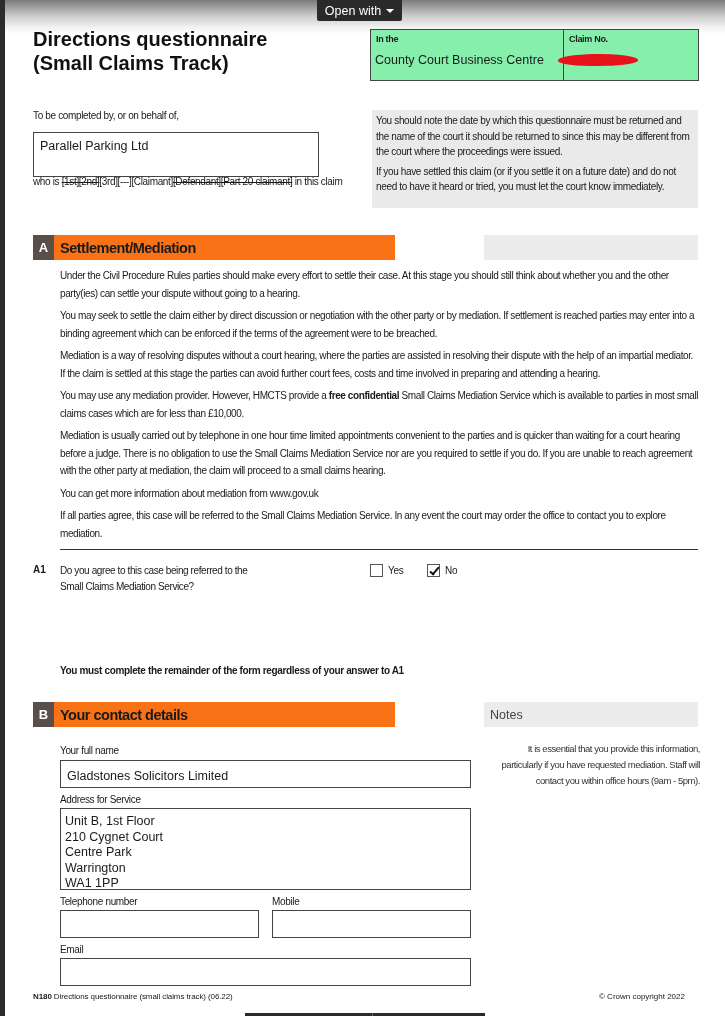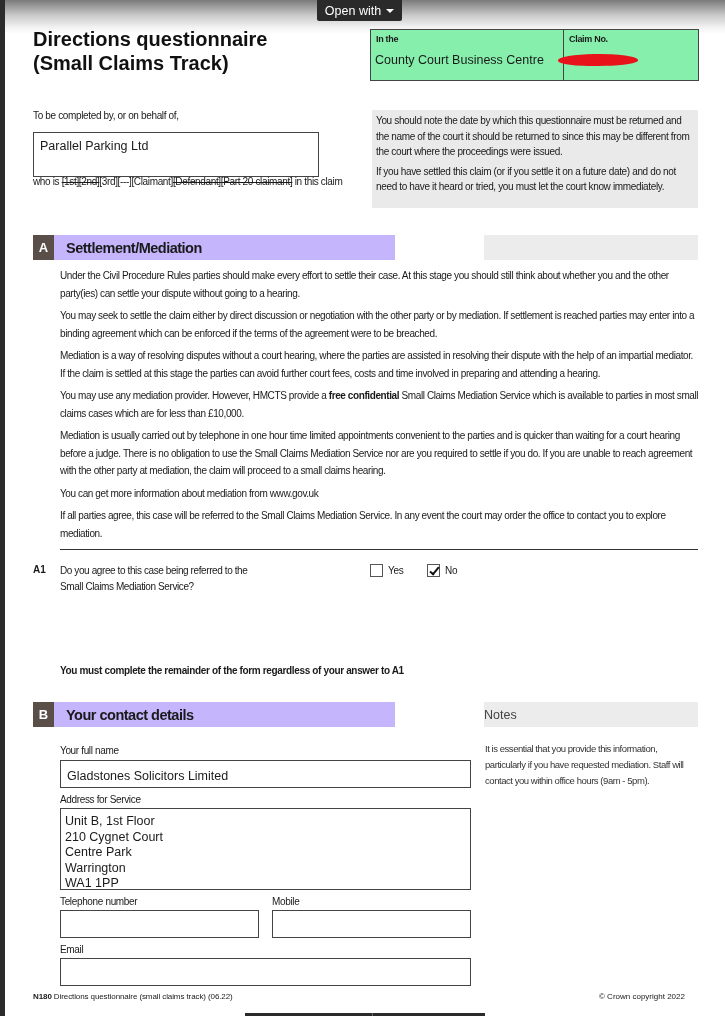--- a/index.html
+++ b/index.html
@@ -51,48 +51,48 @@
   .info-box p { margin: 0 0 4px 0; }
 
   .section-head {
     position: absolute; left: 33px; height: 25px; display: flex; align-items: stretch;
   }
   .section-letter {
     width: 21px; background: #5a4f48; color: #fff; font-weight: bold; font-size: 13px;
     display: flex; align-items: center; justify-content: center;
   }
   .section-title {
-    width: 341px; background: #c4b5fd; font-weight: bold; font-size: 14.5px;
-    display: flex; align-items: center; padding-left: 12px; letter-spacing: -0.5px;
+    width: 341px; background: #f97316; font-weight: bold; font-size: 14.5px;
+    display: flex; align-items: center; padding-left: 6px; letter-spacing: -0.5px;
     box-sizing: border-box;
   }
   .side-grey {
     position: absolute; left: 484px; width: 214px; height: 25px; background: #ececec;
-    font-size: 12.5px; color: #444; display: flex; align-items: center; box-sizing: border-box;
+    font-size: 12.5px; color: #444; display: flex; align-items: center; padding-left: 6px; box-sizing: border-box;
   }
 
   .body-text {
     position: absolute; left: 60px; width: 640px; font-size: 10px; line-height: 17.5px; letter-spacing: -0.4px;
   }
   .body-text p { margin: 0 0 5px 0; }
   .rule { position: absolute; left: 60px; top: 549px; width: 638px; height: 1px; background: #333; }
 
   .q-num { position: absolute; left: 33px; top: 564px; font-size: 10px; font-weight: bold; }
   .q-text { position: absolute; left: 60px; top: 563px; width: 300px; font-size: 10px; line-height: 15.5px; letter-spacing: -0.4px; }
   .q-text p { margin: 0 0 8px 0; }
   .q-bold { position: absolute; left: 60px; top: 665px; font-size: 10px; font-weight: bold; letter-spacing: -0.35px; }
 
   .check-wrap { position: absolute; top: 564px; display: flex; align-items: center; gap: 5px; font-size: 10px; letter-spacing: -0.3px; cursor: pointer; }
   .checkbox { width: 13px; height: 13px; border: 1px solid #555; background: #fff; position: relative; box-sizing: border-box; }
   .checkbox.checked::after {
     content: ""; position: absolute; left: 4px; top: 0px; width: 3px; height: 8px;
     border-right: 2px solid #111; border-bottom: 2px solid #111; transform: rotate(40deg);
   }
 
-  .notes-text { position: absolute; left: 485px; top: 741px; width: 215px; font-size: 9.5px; line-height: 16px; letter-spacing: -0.45px; color: #333; }
+  .notes-text { position: absolute; left: 485px; top: 741px; width: 215px; font-size: 9.5px; line-height: 16px; letter-spacing: -0.45px; color: #333; text-align: right; }
 
   .textarea-val { position: absolute; left: 4px; top: 6px; font-size: 12.5px; line-height: 15.5px; white-space: pre; }
 
   .footer-left { position: absolute; left: 33px; top: 992px; font-size: 8px; letter-spacing: -0.1px; }
   .footer-right { position: absolute; left: 599px; top: 992px; font-size: 8px; }
   .bottom-bar { position: absolute; left: 245px; top: 1013px; width: 240px; height: 3px; background: #2a2a2a; }
   .bottom-bar::after { content: ""; position: absolute; left: 127px; top: 0; width: 1px; height: 3px; background: #666; }
 </style>
 </head>
 <body>

